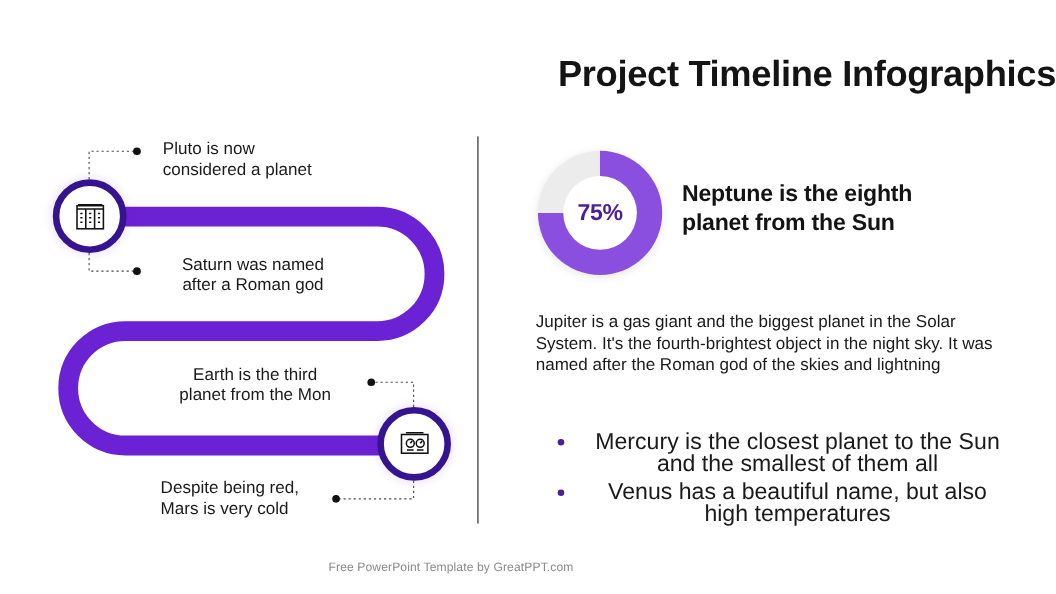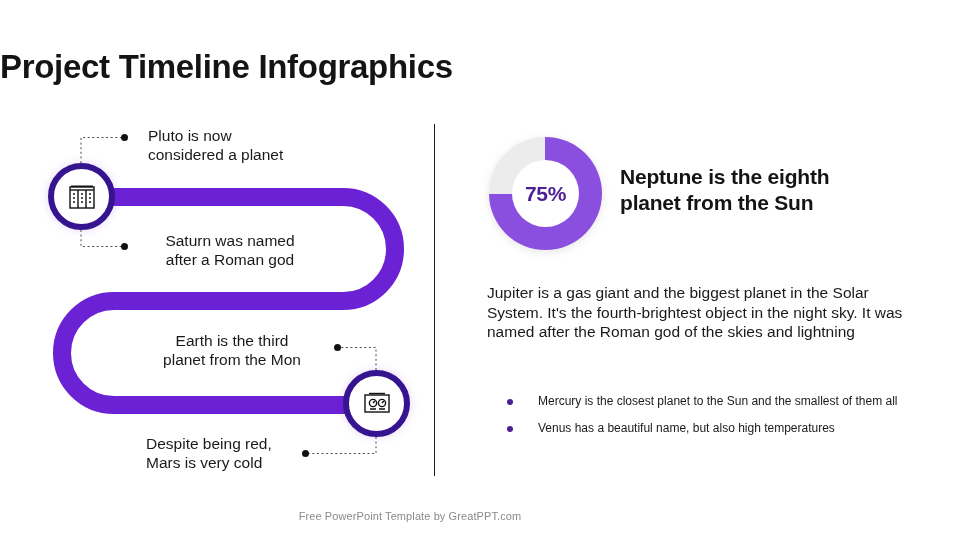--- a/index.html
+++ b/index.html
@@ -9,21 +9,21 @@
     font-family:"Liberation Sans", sans-serif;
     overflow:hidden;
     position:relative;
     color:#1a1a1a;
   }
   #slide{position:absolute;inset:0;width:960px;height:540px;}
 
   
   #page-title{
     position:absolute; left:0; top:48px; width:960px;
-    text-align:left;
+    text-align:right;
     font-size:33px; font-weight:bold; letter-spacing:-0.3px;
     color:#141414;
     white-space:nowrap;
   }
 
   
   #divider{
     position:absolute; left:434px; top:124px;
     width:1px; height:352px; background:#1a1a1a;
   }
@@ -84,22 +84,23 @@
   #right-paragraph{
     position:absolute;left:487px;top:283px;width:418px;
     font-size:15.5px;line-height:19.5px;color:#1a1a1a;
   }
   #bullet-list{
     position:absolute;left:500px;top:392px;width:412px;
     margin:0;padding:0;list-style:none;
   }
   #bullet-list li{
     position:relative;padding-left:38px;
-    font-size:12px;line-height:19.5px;color:#1a1a1a;
+    font-size:21px;line-height:19.5px;color:#1a1a1a;
     margin-bottom:7px;
+    text-align:center;
   }
   #bullet-list li .bullet{
     position:absolute;left:7px;top:7px;width:6px;height:6px;
     border-radius:50%;background:#4B2091;
   }
 
   
   #footer{
     position:absolute;left:0;top:510px;width:820px;text-align:center;
     font-size:11px;color:#8a8a8a;letter-spacing:0.1px;

